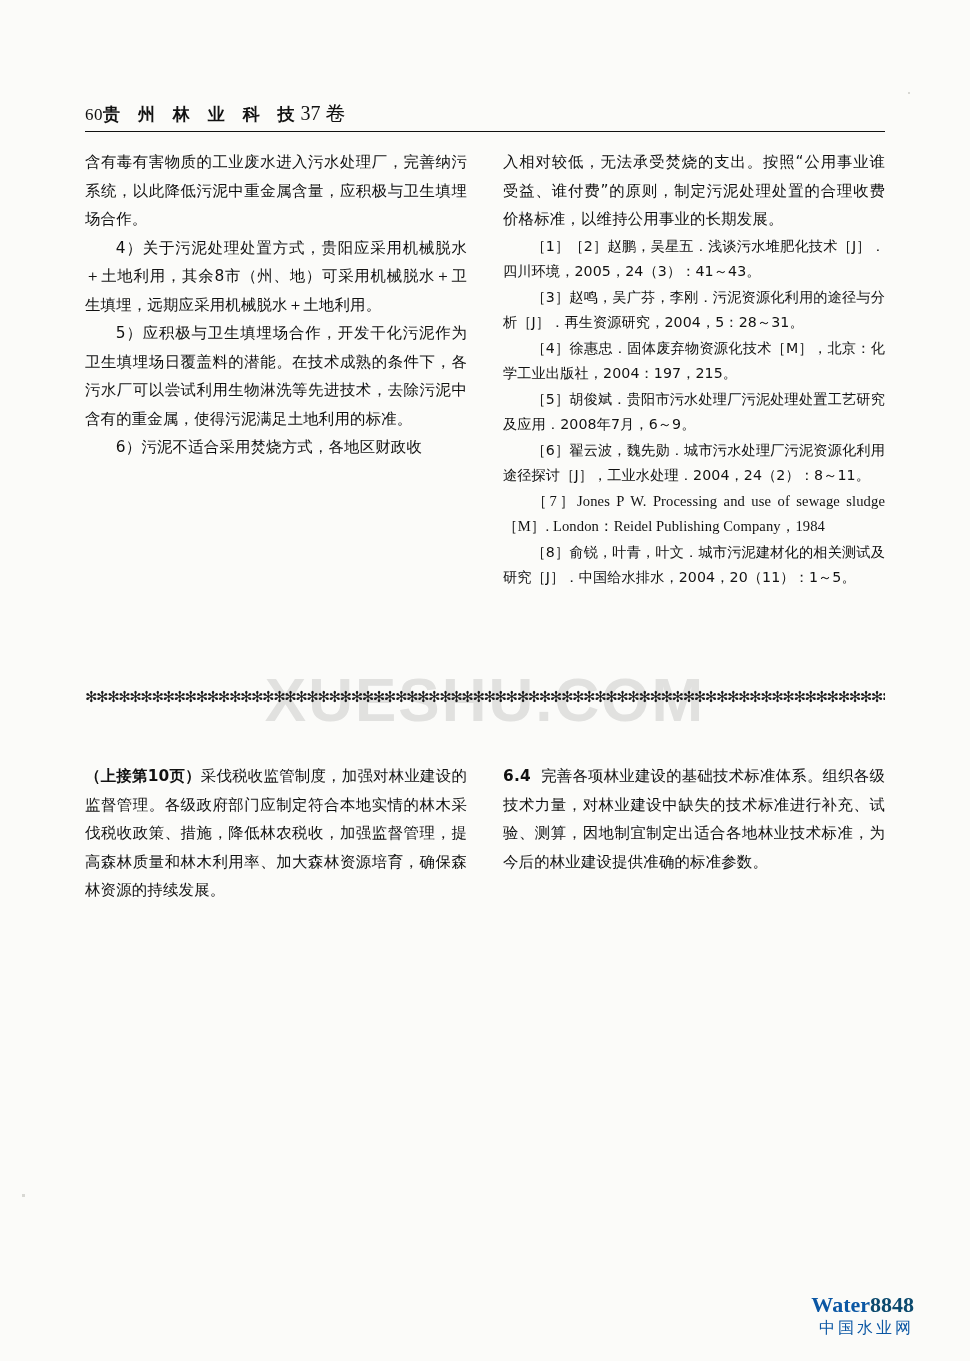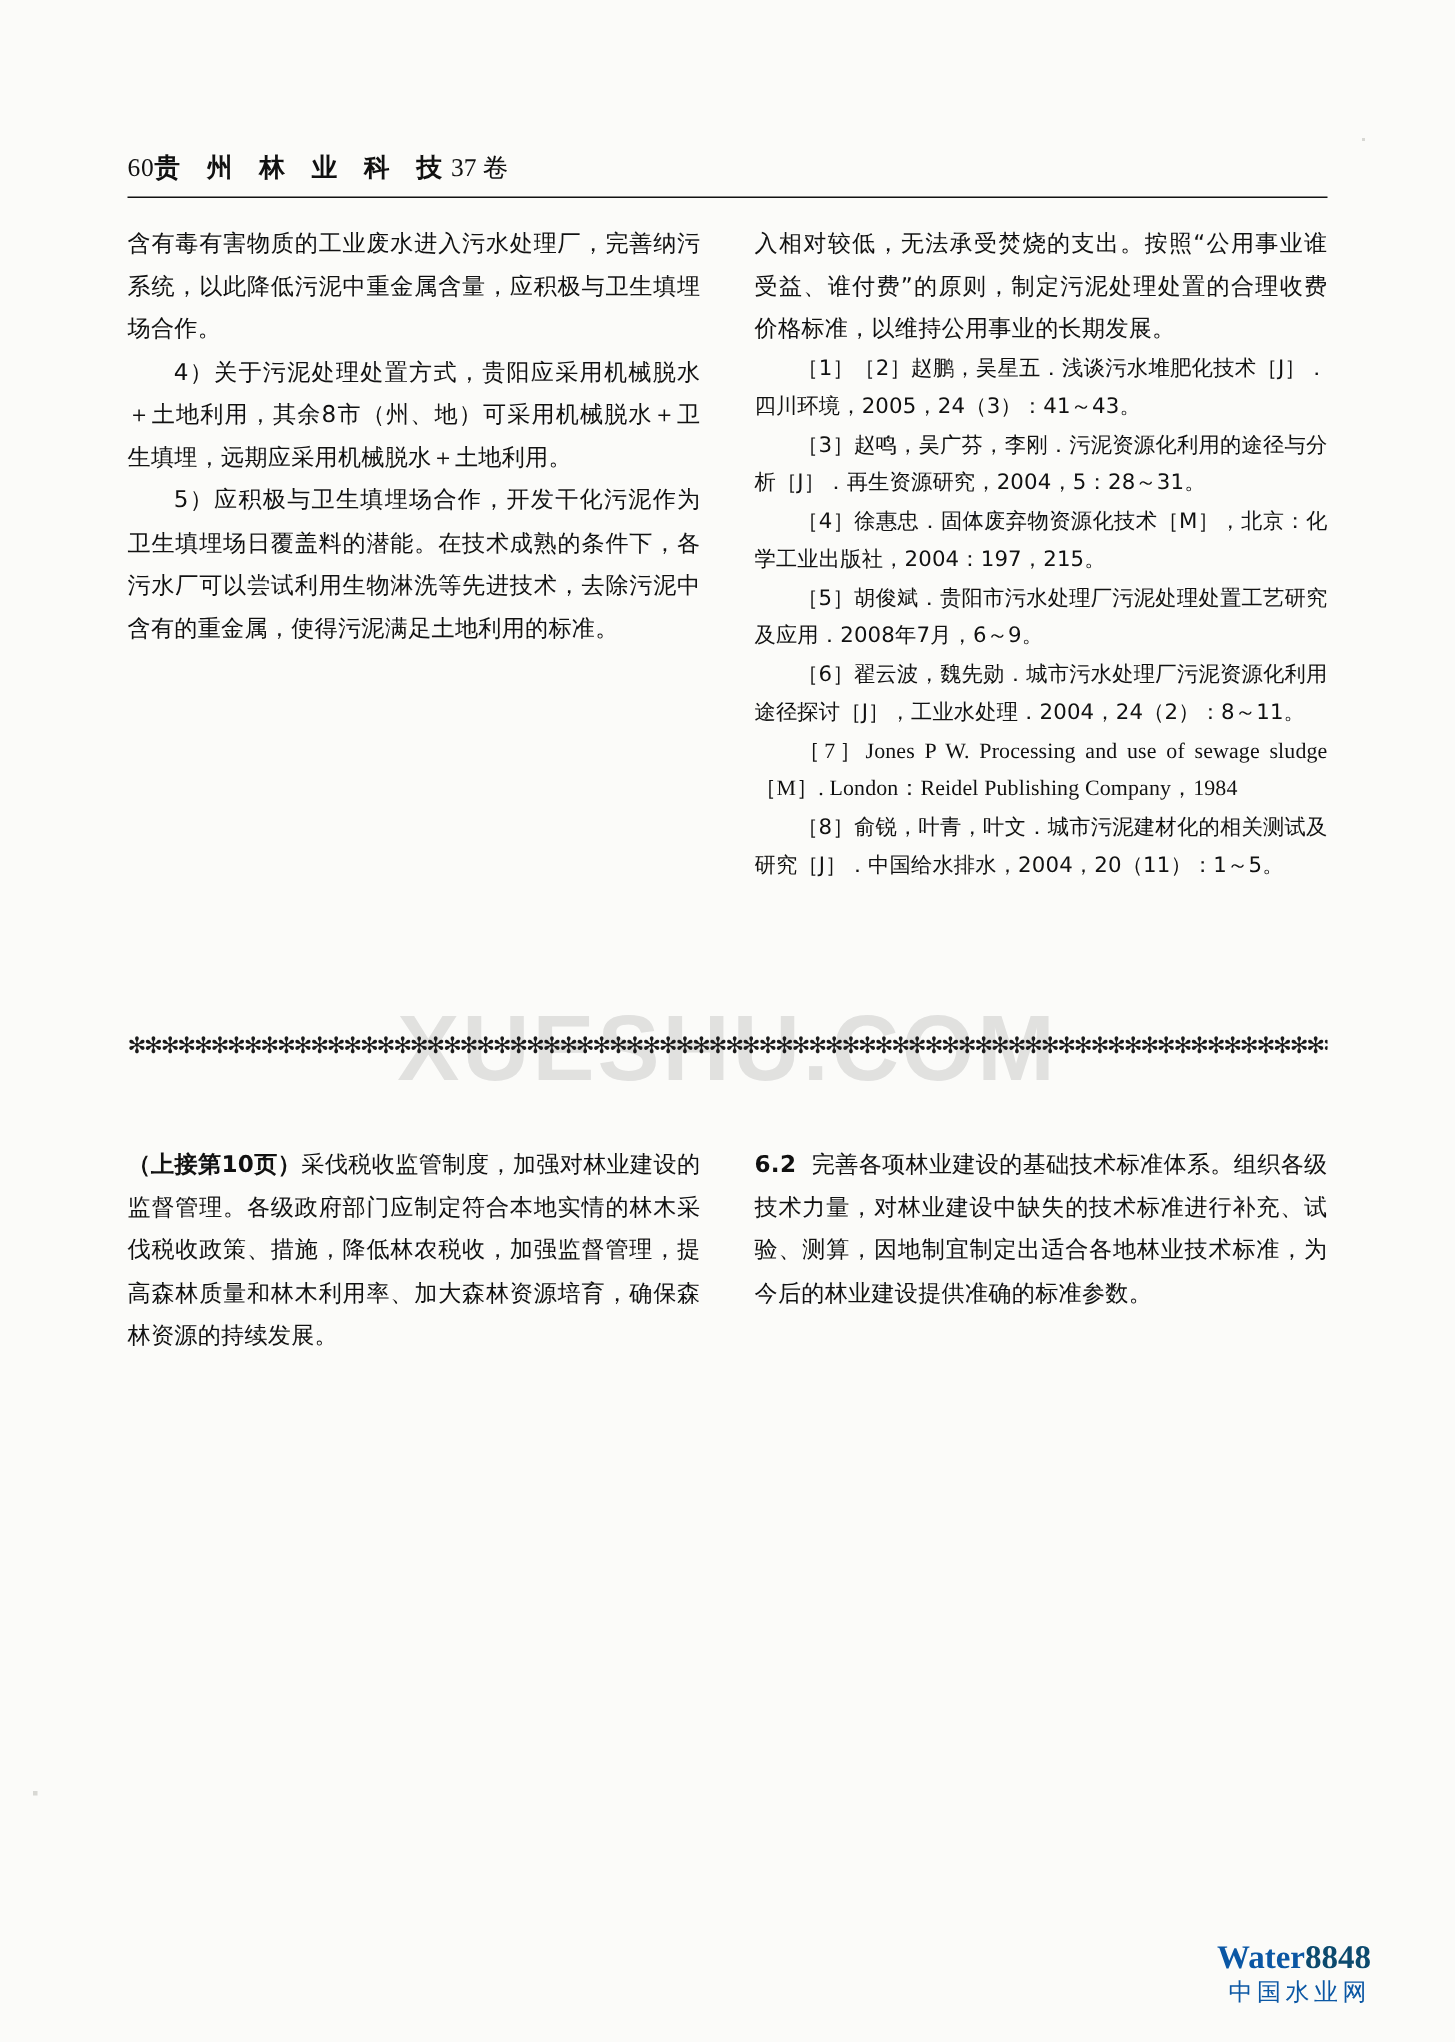--- a/index.html
+++ b/index.html
@@ -41,21 +41,21 @@
     letter-spacing: 0.5px;
   }
   .journal-title {
     font-family: "DejaVu Sans", sans-serif;
     font-size: 17px;
     font-weight: bold;
     letter-spacing: 6px;
   }
   .vol-right {
     font-family: "Liberation Serif", serif;
-    font-size: 17px;
+    font-size: 20px;
   }
   .header-rule {
     position: absolute;
     left: 85px;
     top: 131px;
     width: 800px;
     border-top: 1.6px solid #111;
   }
 
   
@@ -196,20 +196,21 @@
     </div>
   </div>
   <div class="header-rule"></div>
 
   <div class="body-cols">
 
     <div class="col">
       <p class="cn">含有毒有害物质的工业废水进入污水处理厂，完善纳污系统，以此降低污泥中重金属含量，应积极与卫生填埋场合作。</p>
       <p class="cn indent">4）关于污泥处理处置方式，贵阳应采用机械脱水＋土地利用，其余8市（州、地）可采用机械脱水＋卫生填埋，远期应采用机械脱水＋土地利用。</p>
       <p class="cn indent">5）应积极与卫生填埋场合作，开发干化污泥作为卫生填埋场日覆盖料的潜能。在技术成熟的条件下，各污水厂可以尝试利用生物淋洗等先进技术，去除污泥中含有的重金属，使得污泥满足土地利用的标准。</p>
+      <p class="cn indent">6）污泥不适合采用焚烧方式，各地区财政收</p>
     </div>
 
     <div class="col">
       <p class="cn">入相对较低，无法承受焚烧的支出。按照“公用事业谁受益、谁付费”的原则，制定污泥处理处置的合理收费价格标准，以维持公用事业的长期发展。</p>
       <p class="ref">［1］［2］赵鹏，吴星五．浅谈污水堆肥化技术［J］．四川环境，2005，24（3）：41～43。</p>
       <p class="ref">［3］赵鸣，吴广芬，李刚．污泥资源化利用的途径与分析［J］．再生资源研究，2004，5：28～31。</p>
       <p class="ref">［4］徐惠忠．固体废弃物资源化技术［M］，北京：化学工业出版社，2004：197，215。</p>
       <p class="ref">［5］胡俊斌．贵阳市污水处理厂污泥处理处置工艺研究及应用．2008年7月，6～9。</p>
       <p class="ref">［6］翟云波，魏先勋．城市污水处理厂污泥资源化利用途径探讨［J］，工业水处理．2004，24（2）：8～11。</p>
       <p class="ref latin">［7］Jones P W. Processing and use of sewage sludge［M］. London：Reidel Publishing Company，1984</p>
@@ -222,21 +223,21 @@
 
   <div class="divider">✻✻✻✻✻✻✻✻✻✻✻✻✻✻✻✻✻✻✻✻✻✻✻✻✻✻✻✻✻✻✻✻✻✻✻✻✻✻✻✻✻✻✻✻✻✻✻✻✻✻✻✻✻✻✻✻✻✻✻✻✻✻✻✻✻✻✻✻✻✻✻✻✻✻</div>
 
   <div class="lower-cols">
 
     <div class="col">
       <p class="cn"><span class="bold-lead">（上接第10页）</span><span>采伐税收监管制度，加强对林业建设的监督管理。各级政府部门应制定符合本地实情的林木采伐税收政策、措施，降低林农税收，加强监督管理，提高森林质量和林木利用率、加大森林资源培育，确保森林资源的持续发展。</span></p>
     </div>
 
     <div class="col">
-      <p class="cn"><span class="bold-lead">6.2</span>&nbsp;&nbsp;<span>完善各项林业建设的基础技术标准体系。组织各级技术力量，对林业建设中缺失的技术标准进行补充、试验、测算，因地制宜制定出适合各地林业技术标准，为今后的林业建设提供准确的标准参数。</span></p>
+      <p class="cn"><span class="bold-lead">6.4</span>&nbsp;&nbsp;<span>完善各项林业建设的基础技术标准体系。组织各级技术力量，对林业建设中缺失的技术标准进行补充、试验、测算，因地制宜制定出适合各地林业技术标准，为今后的林业建设提供准确的标准参数。</span></p>
     </div>
 
   </div>
 
   <div class="footer-logo">
     <div class="logo-line1"><span class="logo-water">Water</span><span class="logo-num">8848</span></div>
     <div class="logo-line2">中国水业网</div>
   </div>
 
   <div class="speck" style="left:22px; top:1194px; width:3px; height:3px;"></div>

